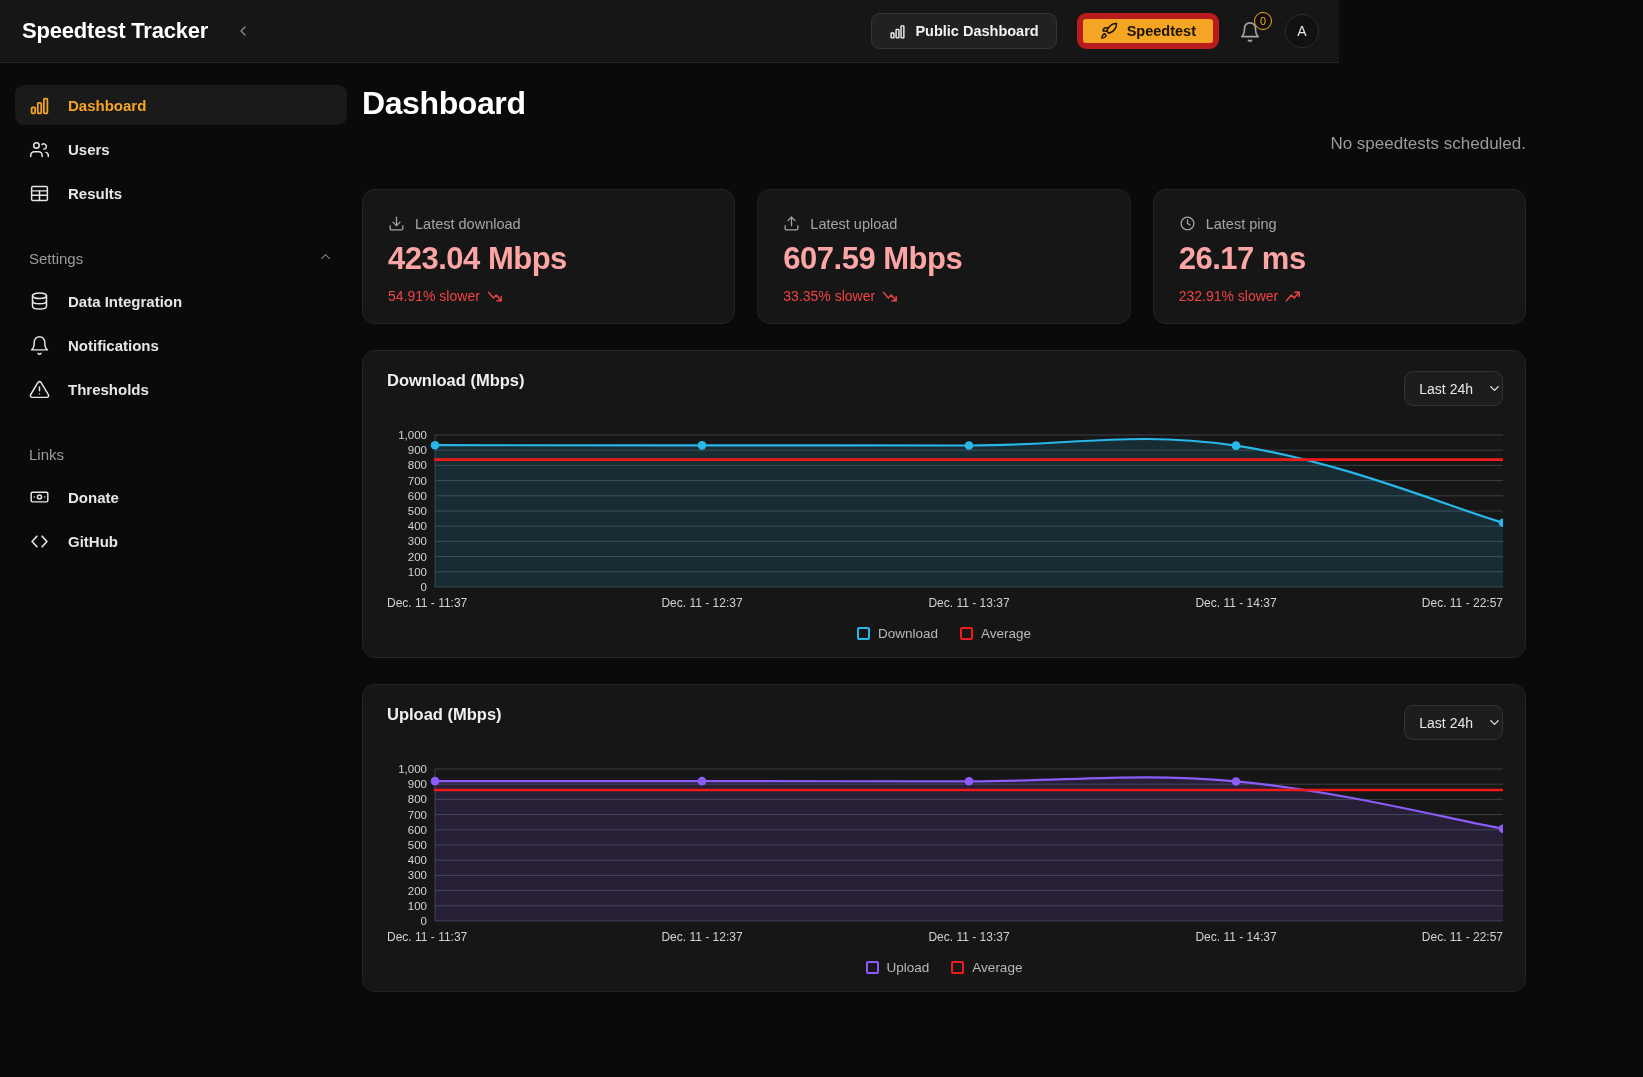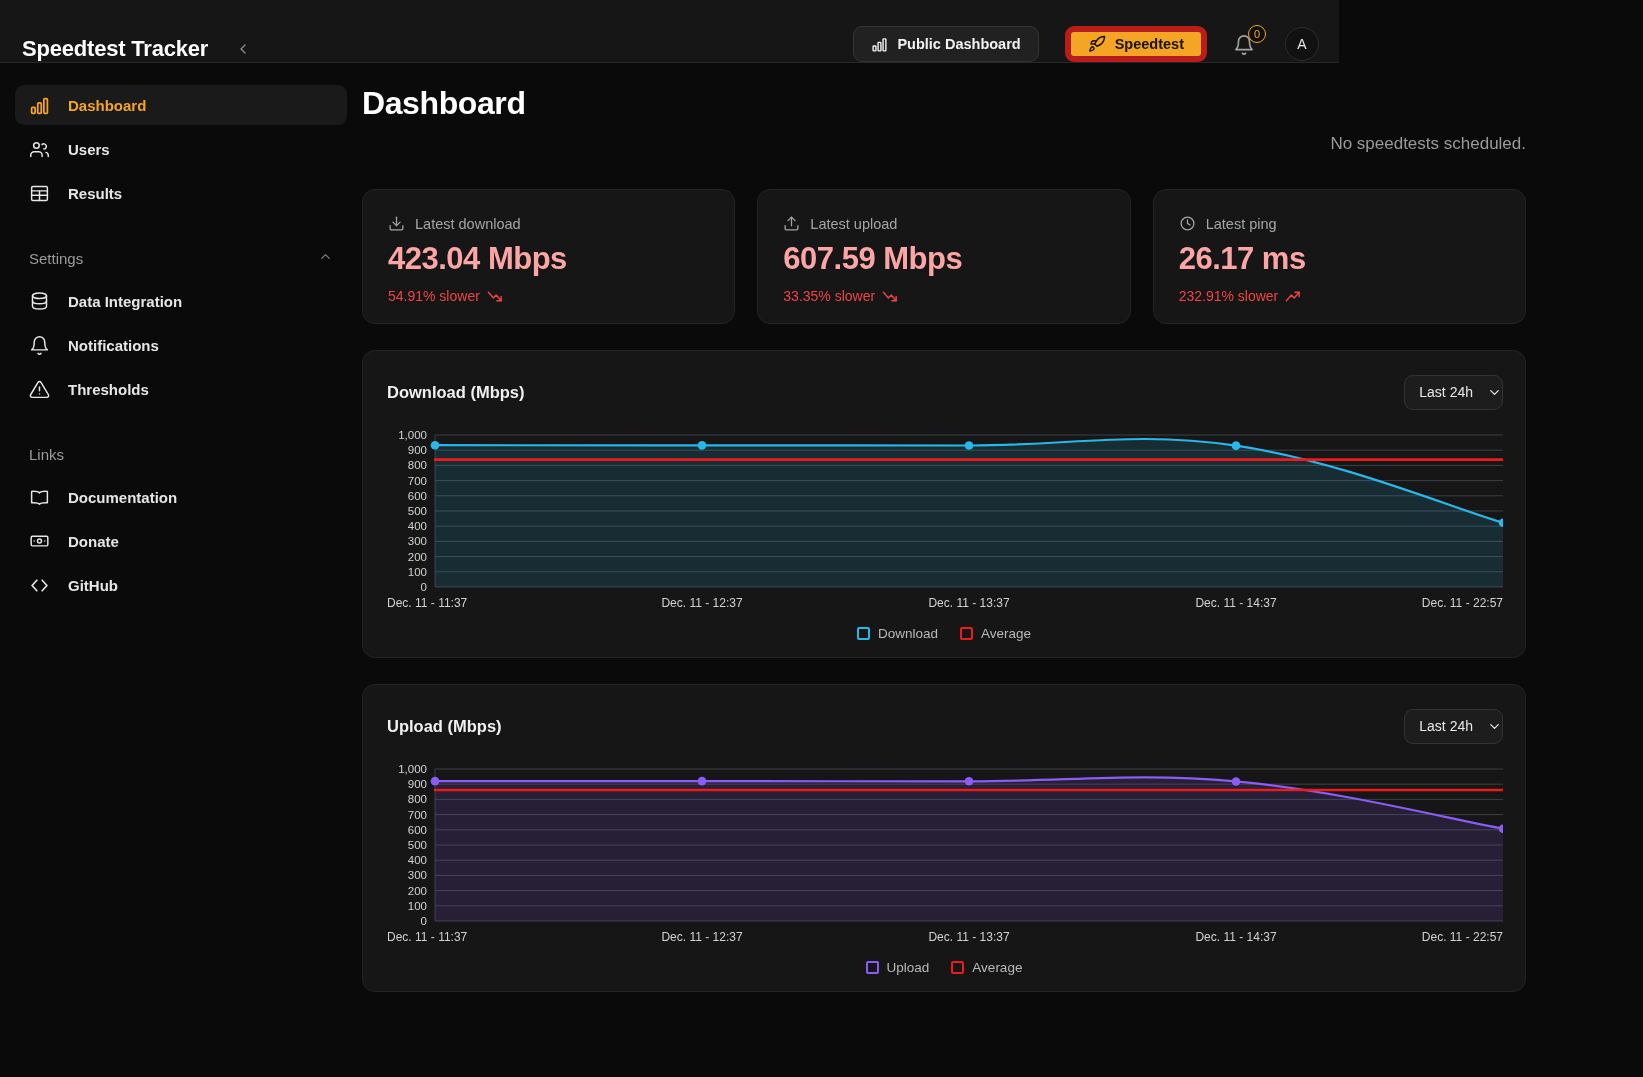--- a/index.html
+++ b/index.html
@@ -9,33 +9,33 @@
     font-family: "Liberation Sans", sans-serif;
     overflow: hidden;
   }
   body { position: relative; }
 
   
   #topbar {
     position: absolute; top: 0; left: 0; width: 1339px; height: 63px;
     background: #161616;
     border-bottom: 1px solid #262626;
-    display: flex; align-items: flex-end;
+    display: flex; align-items: center;
   }
   #brand {
     color: #fff; font-size: 22px; font-weight: bold;
     margin-left: 22px; letter-spacing: -0.2px;
   }
   #collapse-btn {
     margin-left: 22px; width: 26px; height: 26px;
     display: flex; align-items: center; justify-content: center;
     color: #8a8a8a; cursor: pointer;
   }
   #topbar-right {
-    margin-left: auto; display: flex; align-items: center; gap: 26px;
+    margin-left: auto; display: flex; align-items: center; gap: 20px;
     margin-right: 20px;
   }
   .tb-btn {
     display: flex; align-items: center; gap: 9px;
     height: 36px; padding: 0 17px; border-radius: 9px;
     font-size: 14.5px; font-weight: bold; cursor: pointer;
     white-space: nowrap;
   }
   #public-dashboard-btn {
     background: #212121; border: 1px solid #343434; color: #f2f2f2;
@@ -102,21 +102,21 @@
   .stat-head { display: flex; align-items: center; gap: 10px; color: #a5a5a5; font-size: 14.5px; text-align: center; }
   .stat-value { color: #fca5a5; font-size: 31px; font-weight: bold; margin-top: 9px; letter-spacing: -0.5px; }
   .stat-delta { color: #ef4444; font-size: 14px; margin-top: 11px; display: flex; align-items: center; gap: 7px; }
 
   
   .panel {
     background: #161616; border: 1px solid #242424; border-radius: 13px;
     margin-top: 26px; padding: 0;
   }
   .panel-head {
-    display: flex; align-items: center;
+    display: flex; 
     padding: 20px 22px 0 24px; height: 62px; gap: 42px;
   }
   .panel-title { color: #f0f0f0; font-size: 16.5px; font-weight: bold; }
   .range-select {
     margin-left: auto; display: flex; align-items: center; gap: 14px;
     background: #1d1d1d; border: 1px solid #333; border-radius: 9px;
     height: 35px; padding: 0 0 0 14px;
     color: #e8e8e8; font-size: 14px; cursor: pointer;
   }
   .chart-body { padding: 14px 24px 16px 24px; }
@@ -233,27 +233,20 @@
       <line x1="12" y1="9" x2="12" y2="13.5"></line>
       <line x1="12" y1="17" x2="12.01" y2="17"></line>
     </svg>
     <span>Thresholds</span>
   </div>
 
   <div class="group-label-plain">
     <span>Links</span>
   </div>
 
-  <div class="nav-item">
-    <svg class="nav-icon" viewBox="0 0 24 24" fill="none" stroke="currentColor" stroke-width="1.7" stroke-linecap="round" stroke-linejoin="round">
-      <path d="M12 6.5C12 6.5 10 4.5 3 5v13c7-.5 9 1.5 9 1.5"></path>
-      <path d="M12 6.5C12 6.5 14 4.5 21 5v13c-7-.5-9 1.5-9 1.5"></path>
-    </svg>
-    <span>Documentation</span>
-  </div>
 
   <div class="nav-item">
     <svg class="nav-icon" viewBox="0 0 24 24" fill="none" stroke="currentColor" stroke-width="1.7" stroke-linecap="round" stroke-linejoin="round">
       <rect x="2.5" y="6" width="19" height="11" rx="1.5"></rect>
       <circle cx="12" cy="11.5" r="2.3"></circle>
       <line x1="6" y1="11.5" x2="6.01" y2="11.5"></line>
       <line x1="18" y1="11.5" x2="18.01" y2="11.5"></line>
     </svg>
     <span>Donate</span>
   </div>

